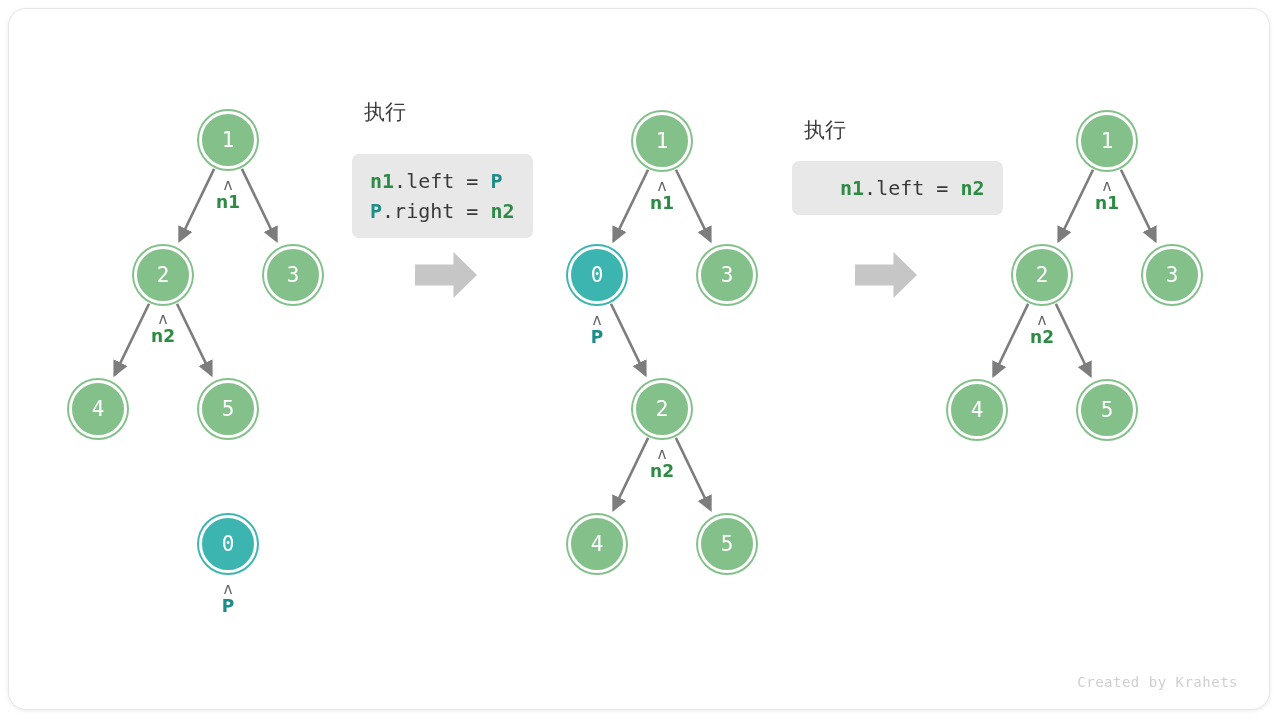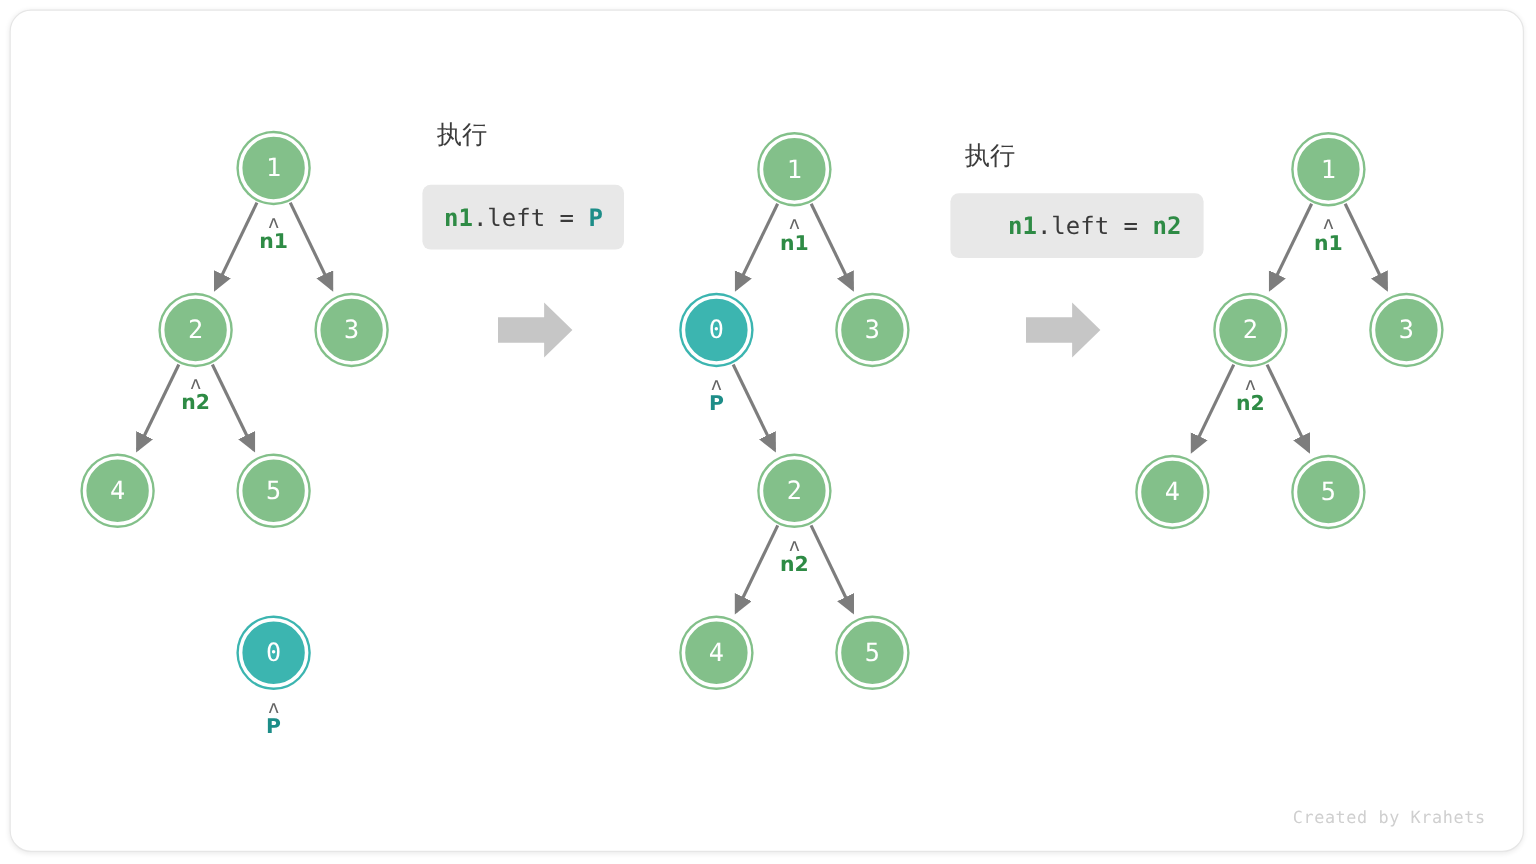--- a/index.html
+++ b/index.html
@@ -213,19 +213,19 @@
         <span class="caret">ʌ</span>
         <span class="ptrname">n1</span>
       </div>
       <div class="ptr green" style="left: 1042px; top: 315px;">
         <span class="caret">ʌ</span>
         <span class="ptrname">n2</span>
       </div>
     </div>
   <div id="steps-root">
       <div class="exec-label" style="left: 364px; top: 102px;">执行</div>
-      <div class="codebox" style="left: 352px; top: 143px; margin-top: 11px;"><div><span class="v-green">n1</span><span class="op">.left = </span><span class="v-teal">P</span></div></div>
+      <div class="codebox" style="left: 352px; top: 143px; margin-top: 11px;"><div><span class="v-green">n1</span><span class="op">.left = </span><span class="v-teal">P</span></div><div><span class="v-teal">P</span><span class="op">.right = </span><span class="v-green">n2</span></div></div>
       <div class="exec-label" style="left: 804px; top: 120px;">执行</div>
       <div class="codebox" style="left: 792px; top: 161px; padding-left: 48px;"><div><span class="v-green">n1</span><span class="op">.left = </span><span class="v-green">n2</span></div></div>
     </div>
 
   <div class="credit">Created by Krahets</div>
 </div>
 
 </body></html>

